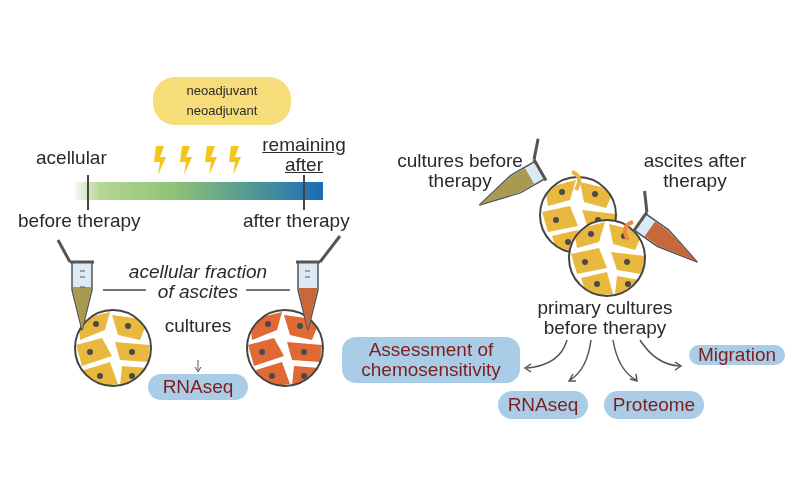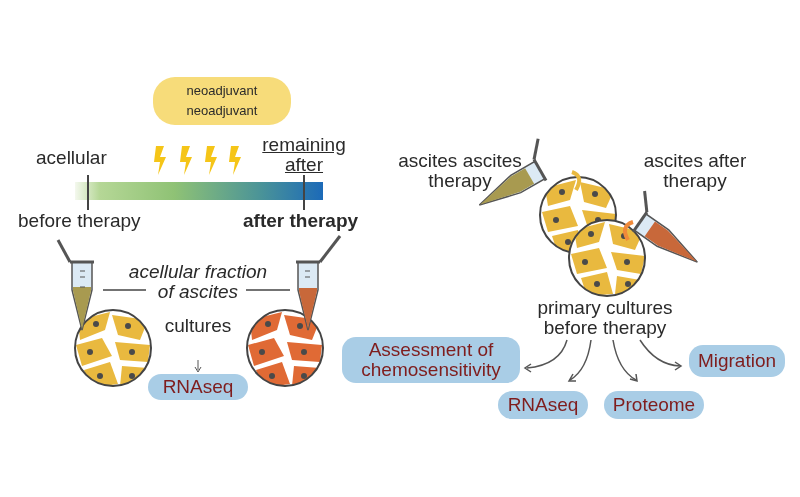--- a/index.html
+++ b/index.html
@@ -187,43 +187,43 @@
 <div class="yellow-pill" style="left:153px;top:77px;width:138px;height:48px;">
   <span>neoadjuvant</span>
   <span>neoadjuvant</span>
 </div>
 <div class="lbl" style="left:36px;top:148px;">acellular</div>
 <div class="lbl" style="left:256px;top:135px;width:96px;text-decoration:underline;">
   <div>remaining</div>
   <div>after</div>
 </div>
 <div class="lbl" style="left:18px;top:211px;">before therapy</div>
-<div class="lbl" style="left:243px;top:211px;font-weight:bold;">after therapy</div>
+<div class="lbl" style="left:243px;top:211px;">after therapy</div>
 
 <div class="lbl" style="left:113px;top:262px;width:170px;font-style:italic;">
   <div>acellular fraction</div>
   <div>of ascites</div>
 </div>
 <div class="lbl" style="left:158px;top:316px;width:80px;">
   <div>cultures</div>
 </div>
 <div class="pill" style="left:148px;top:374px;width:100px;height:26px;">RNAseq</div>
 
 <div class="lbl" style="left:390px;top:151px;width:140px;">
-  <div>ascites ascites</div>
+  <div>cultures before</div>
   <div>therapy</div>
 </div>
 <div class="lbl" style="left:640px;top:151px;width:110px;">
   <div>ascites after</div>
   <div>therapy</div>
 </div>
 <div class="lbl" style="left:520px;top:298px;width:170px;">
   <div>primary cultures</div>
   <div>before therapy</div>
 </div>
 
 <div class="pill" style="left:342px;top:337px;width:178px;height:46px;flex-direction:column;">
   <span>Assessment of</span>
   <span>chemosensitivity</span>
 </div>
 <div class="pill" style="left:498px;top:391px;width:90px;height:28px;">RNAseq</div>
 <div class="pill" style="left:604px;top:391px;width:100px;height:28px;">Proteome</div>
-<div class="pill" style="left:689px;top:345px;width:96px;height:32px;">Migration</div>
+<div class="pill" style="left:689px;top:345px;width:96px;height:20px;">Migration</div>
 
 </body></html>

